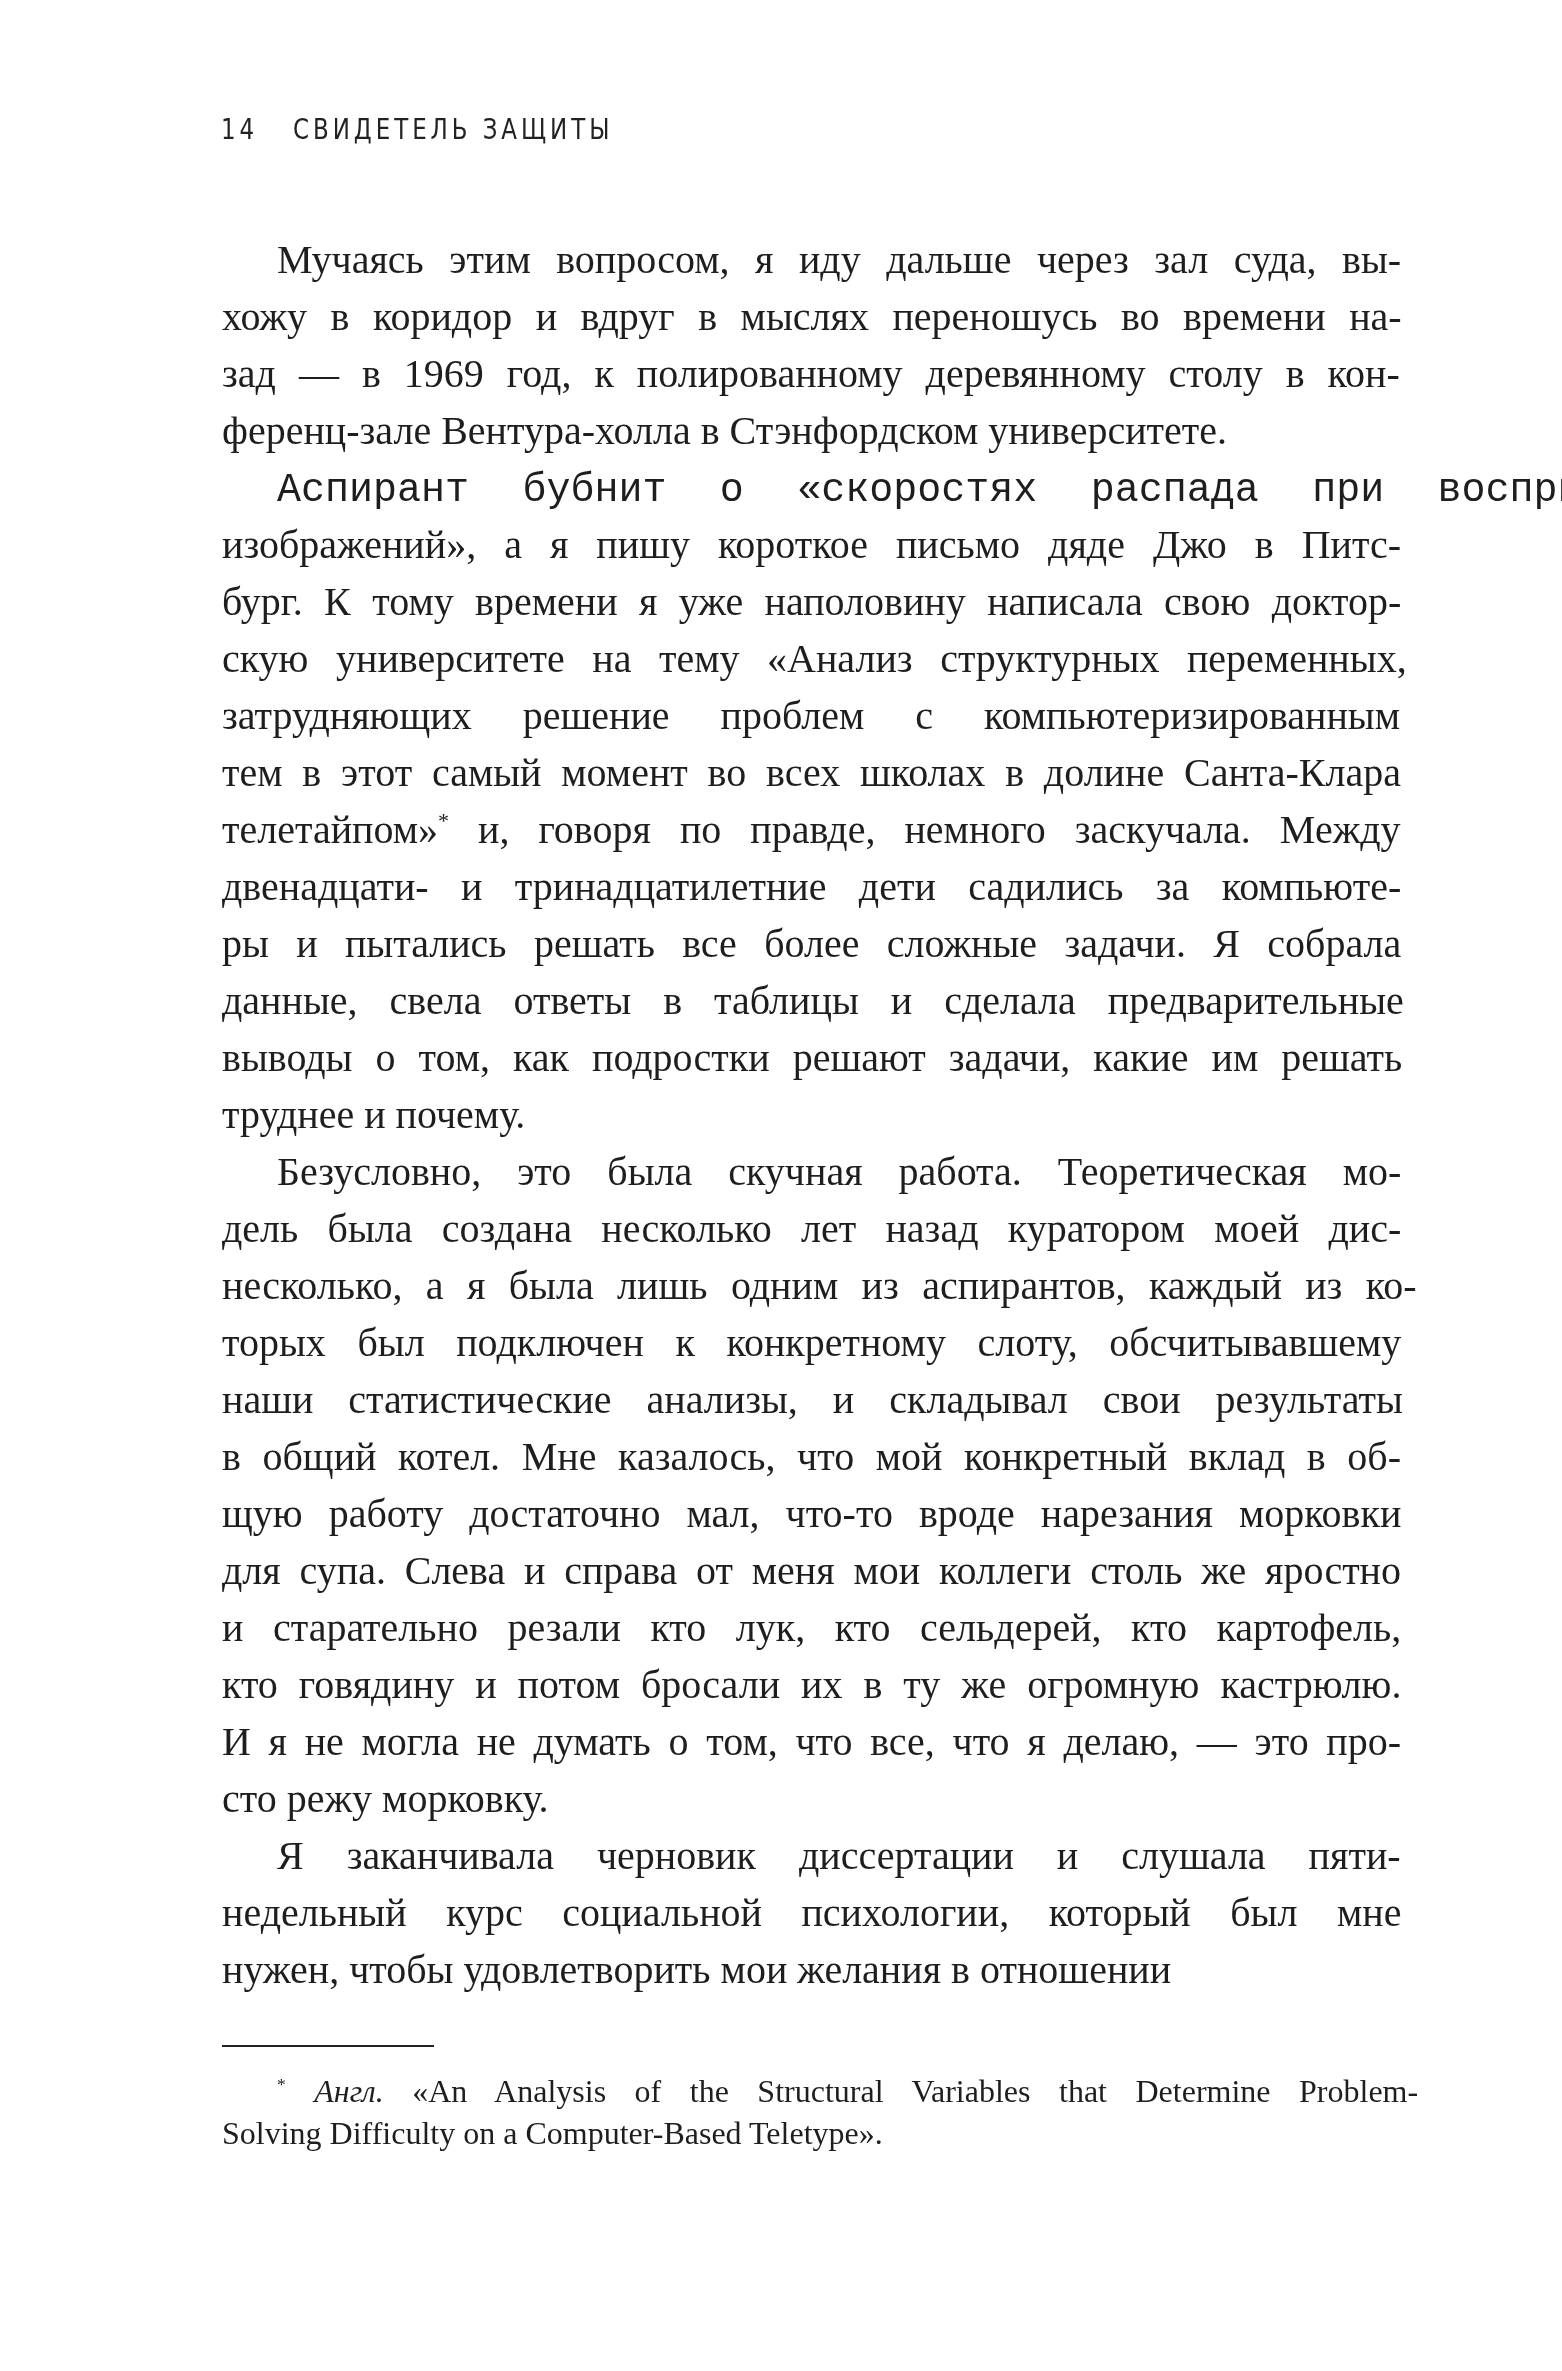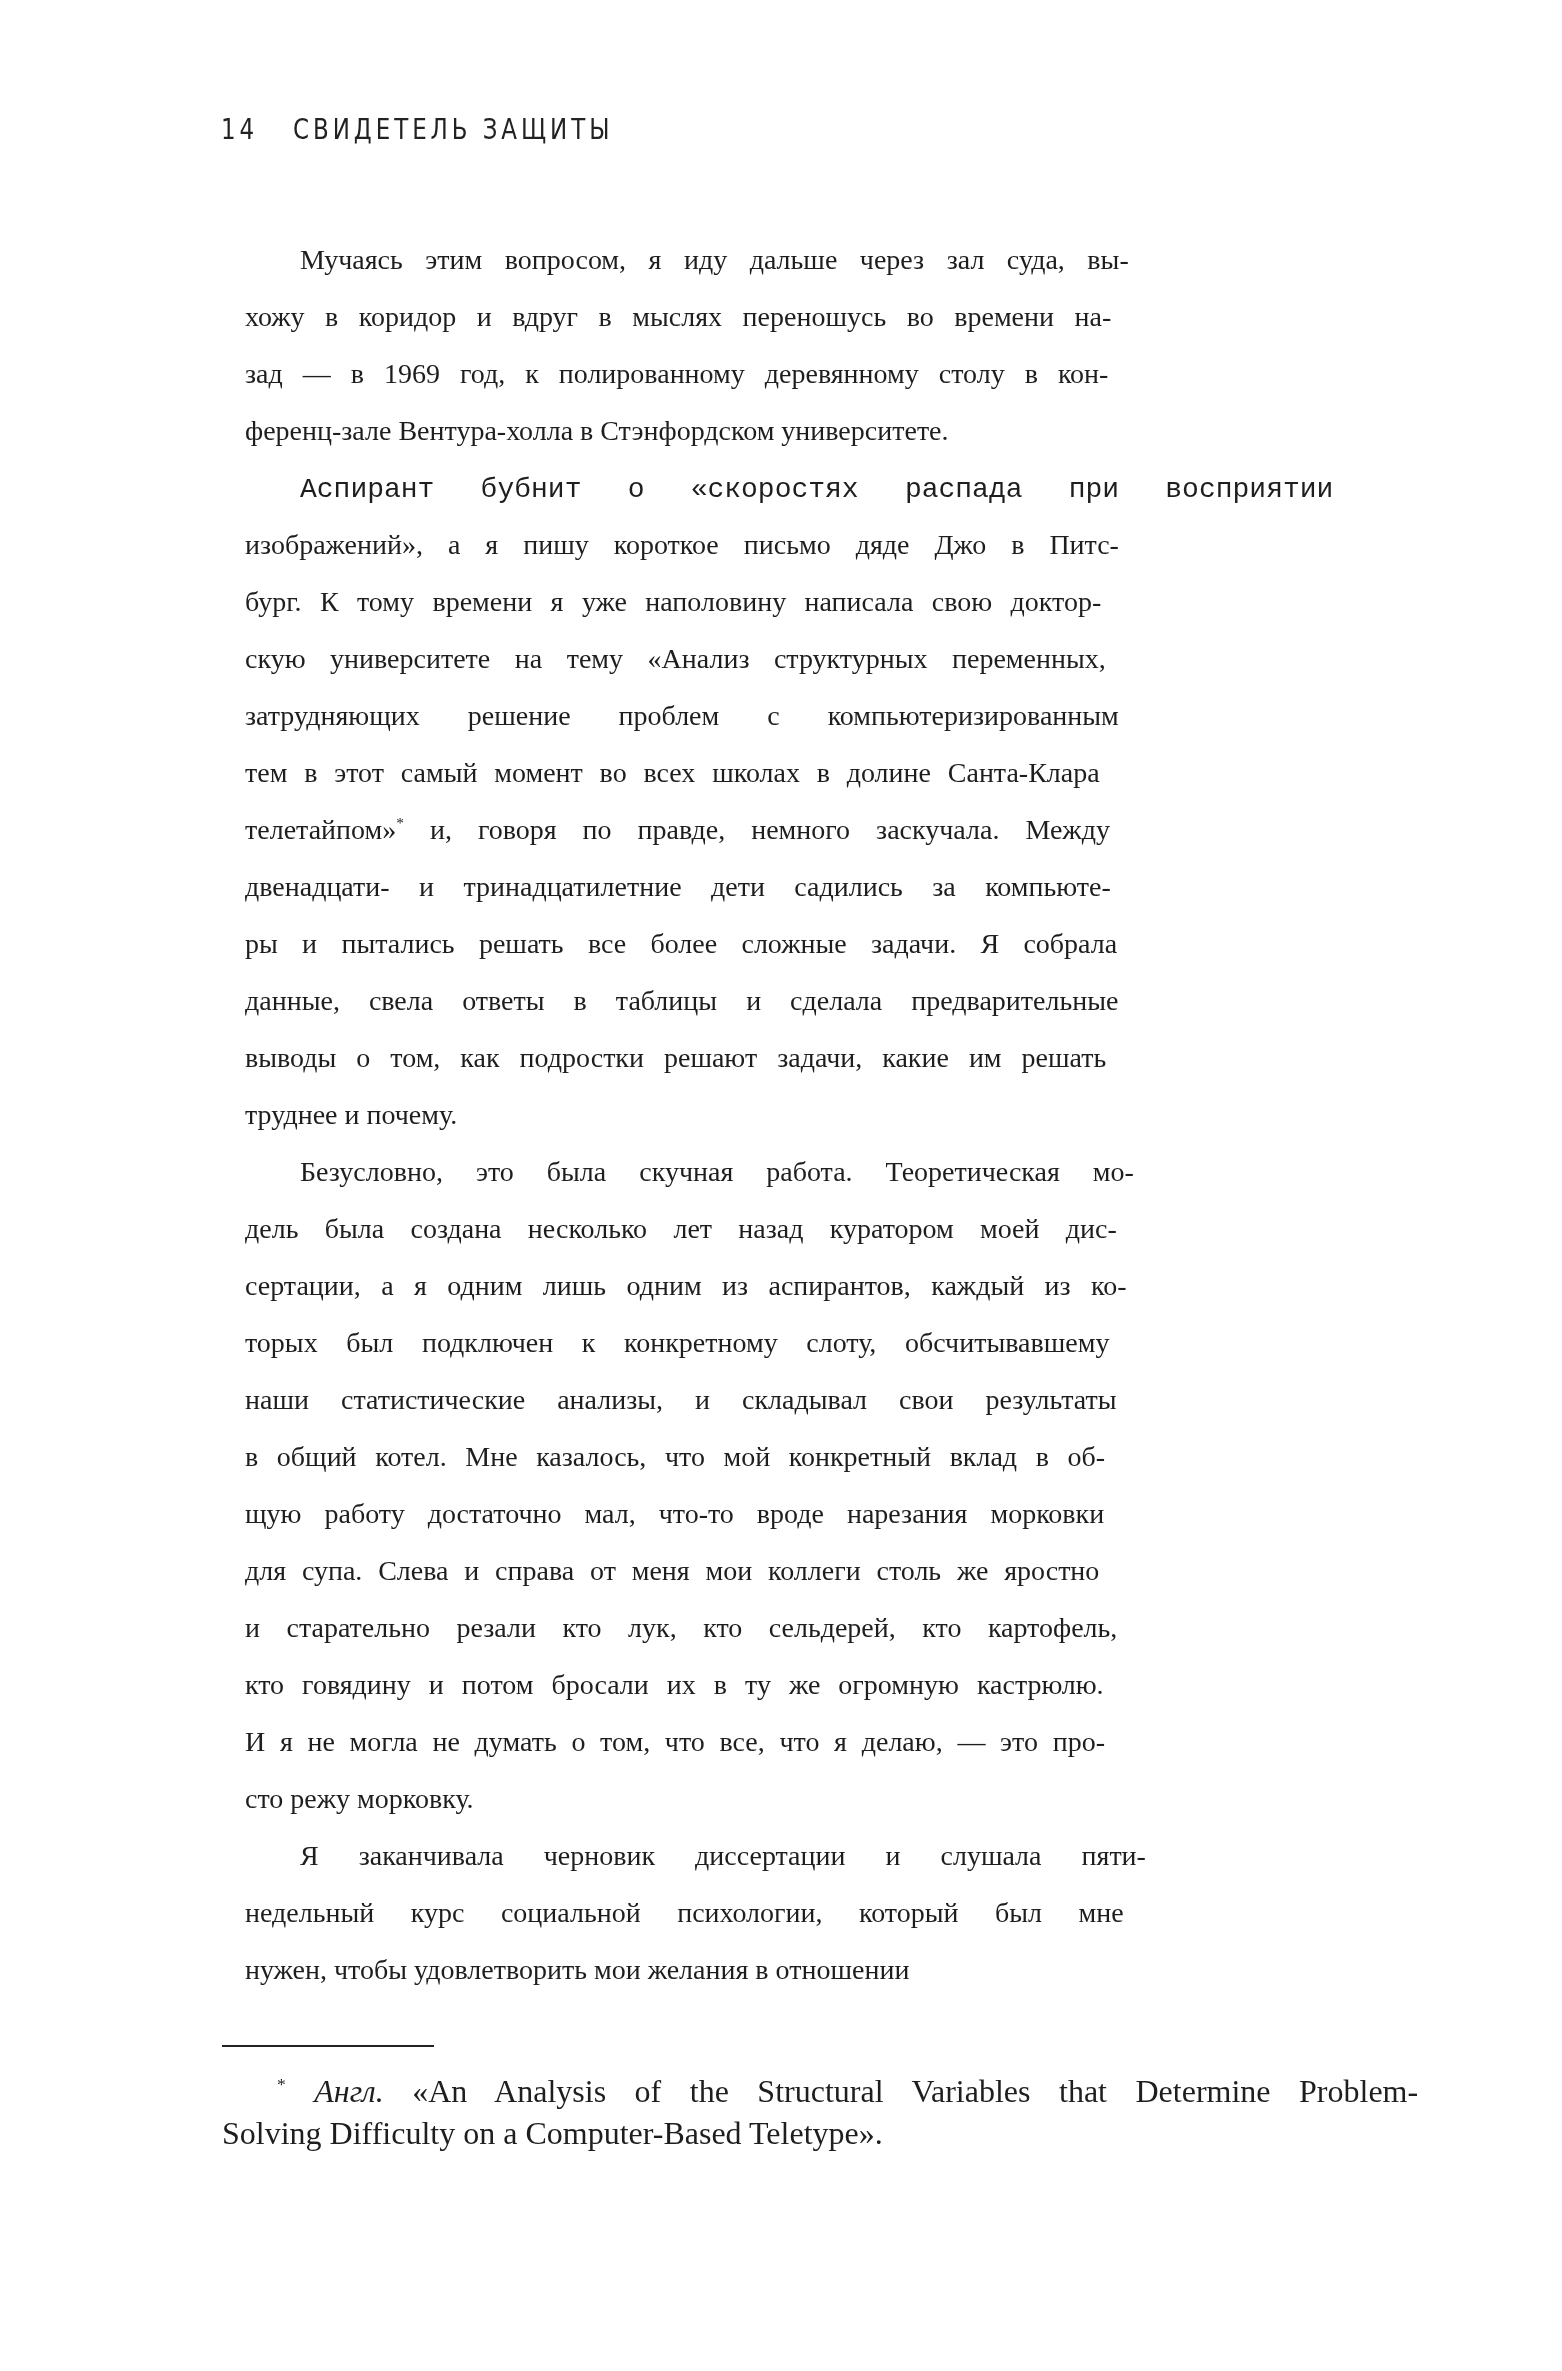--- a/index.html
+++ b/index.html
@@ -1,19 +1,19 @@
 <!DOCTYPE html>
 <html><head>
 <meta charset="utf-8">
 <style>
   html, body { margin: 0; padding: 0; background: #ffffff; }
   body { width: 1563px; height: 2372px; position: relative; overflow: hidden; color: #1e1e1e; }
   .header { position: absolute; left: 221px; top: 113px; font-family: "DejaVu Sans", sans-serif; font-size: 28px; letter-spacing: 4.8px; color: #222; transform: scaleX(0.82); transform-origin: left top; white-space: nowrap; }
   .header .pnum { margin-right: 29px; }
-  .body { position: absolute; left: 222px; top: 231px; width: 1183px; font-family: "Liberation Serif", serif; font-size: 28px; margin-left: 23px; }
+  .body { position: absolute; left: 222px; top: 231px; width: 1183px; font-family: "Liberation Serif", serif; font-size: 40px; }
   .line { height: 57px; line-height: 57px; white-space: nowrap; overflow: visible; }
   .line span.t { display: inline-block; transform-origin: left center; }
   .indent { padding-left: 55px; }
   .fn-rule { position: absolute; left: 222px; top: 2045px; width: 212px; height: 1.9px; background: #222; }
   .footnote { position: absolute; left: 222px; top: 2070px; width: 1183px; font-family: "Liberation Serif", serif; font-size: 32px; }
   .footnote .line { height: 42px; line-height: 42px; }
   .footnote em { font-style: italic; }
   sup { font-size: 0.55em; vertical-align: 0.7em; line-height: 0; }
 </style>
 </head>
@@ -36,21 +36,21 @@
     <div class="line jl"><span class="t" style="word-spacing: 41px;">затрудняющих решение проблем с компьютеризированным</span></div>
     <div class="line jl"><span class="t" style="word-spacing: 9.8px;">тем в этот самый момент во всех школах в долине Санта-Клара</span></div>
     <div class="line jl"><span class="t" style="word-spacing: 19px;"><span class="">телетайпом»</span><sup>*</sup><span> и, говоря по правде, немного заскучала. Между</span></span></div>
     <div class="line jl"><span class="t" style="word-spacing: 22.4px;">двенадцати- и тринадцатилетние дети садились за компьюте-</span></div>
     <div class="line jl"><span class="t" style="word-spacing: 17.3px;">ры и пытались решать все более сложные задачи. Я собрала</span></div>
     <div class="line jl"><span class="t" style="word-spacing: 22px;">данные, свела ответы в таблицы и сделала предварительные</span></div>
     <div class="line jl"><span class="t" style="word-spacing: 13px;">выводы о том, как подростки решают задачи, какие им решать</span></div>
     <div class="line"><span class="t">труднее и почему.</span></div>
     <div class="line indent jl"><span class="t" style="word-spacing: 26px;">Безусловно, это была скучная работа. Теоретическая мо-</span></div>
     <div class="line jl"><span class="t" style="word-spacing: 19.3px;">дель была создана несколько лет назад куратором моей дис-</span></div>
-    <div class="line jl"><span class="t" style="word-spacing: 13.4px;">сертации, а я одним лишь одним из аспирантов, каждый из ко-</span></div>
+    <div class="line jl"><span class="t" style="word-spacing: 13.4px;">несколько, а я была лишь одним из аспирантов, каждый из ко-</span></div>
     <div class="line jl"><span class="t" style="word-spacing: 21.6px;">торых был подключен к конкретному слоту, обсчитывавшему</span></div>
     <div class="line jl"><span class="t" style="word-spacing: 25px;">наши статистические анализы, и складывал свои результаты</span></div>
     <div class="line jl"><span class="t" style="word-spacing: 11.6px;">в общий котел. Мне казалось, что мой конкретный вклад в об-</span></div>
     <div class="line jl"><span class="t" style="word-spacing: 16px;">щую работу достаточно мал, что-то вроде нарезания морковки</span></div>
     <div class="line jl"><span class="t" style="word-spacing: 8.8px;">для супа. Слева и справа от меня мои коллеги столь же яростно</span></div>
     <div class="line jl"><span class="t" style="word-spacing: 19.5px;">и старательно резали кто лук, кто сельдерей, кто картофель,</span></div>
     <div class="line jl"><span class="t" style="word-spacing: 11px;">кто говядину и потом бросали их в ту же огромную кастрюлю.</span></div>
     <div class="line jl"><span class="t" style="word-spacing: 7.7px;">И я не могла не думать о том, что все, что я делаю, — это про-</span></div>
     <div class="line"><span class="t">сто режу морковку.</span></div>
     <div class="line indent jl"><span class="t" style="word-spacing: 33px;">Я заканчивала черновик диссертации и слушала пяти-</span></div>

